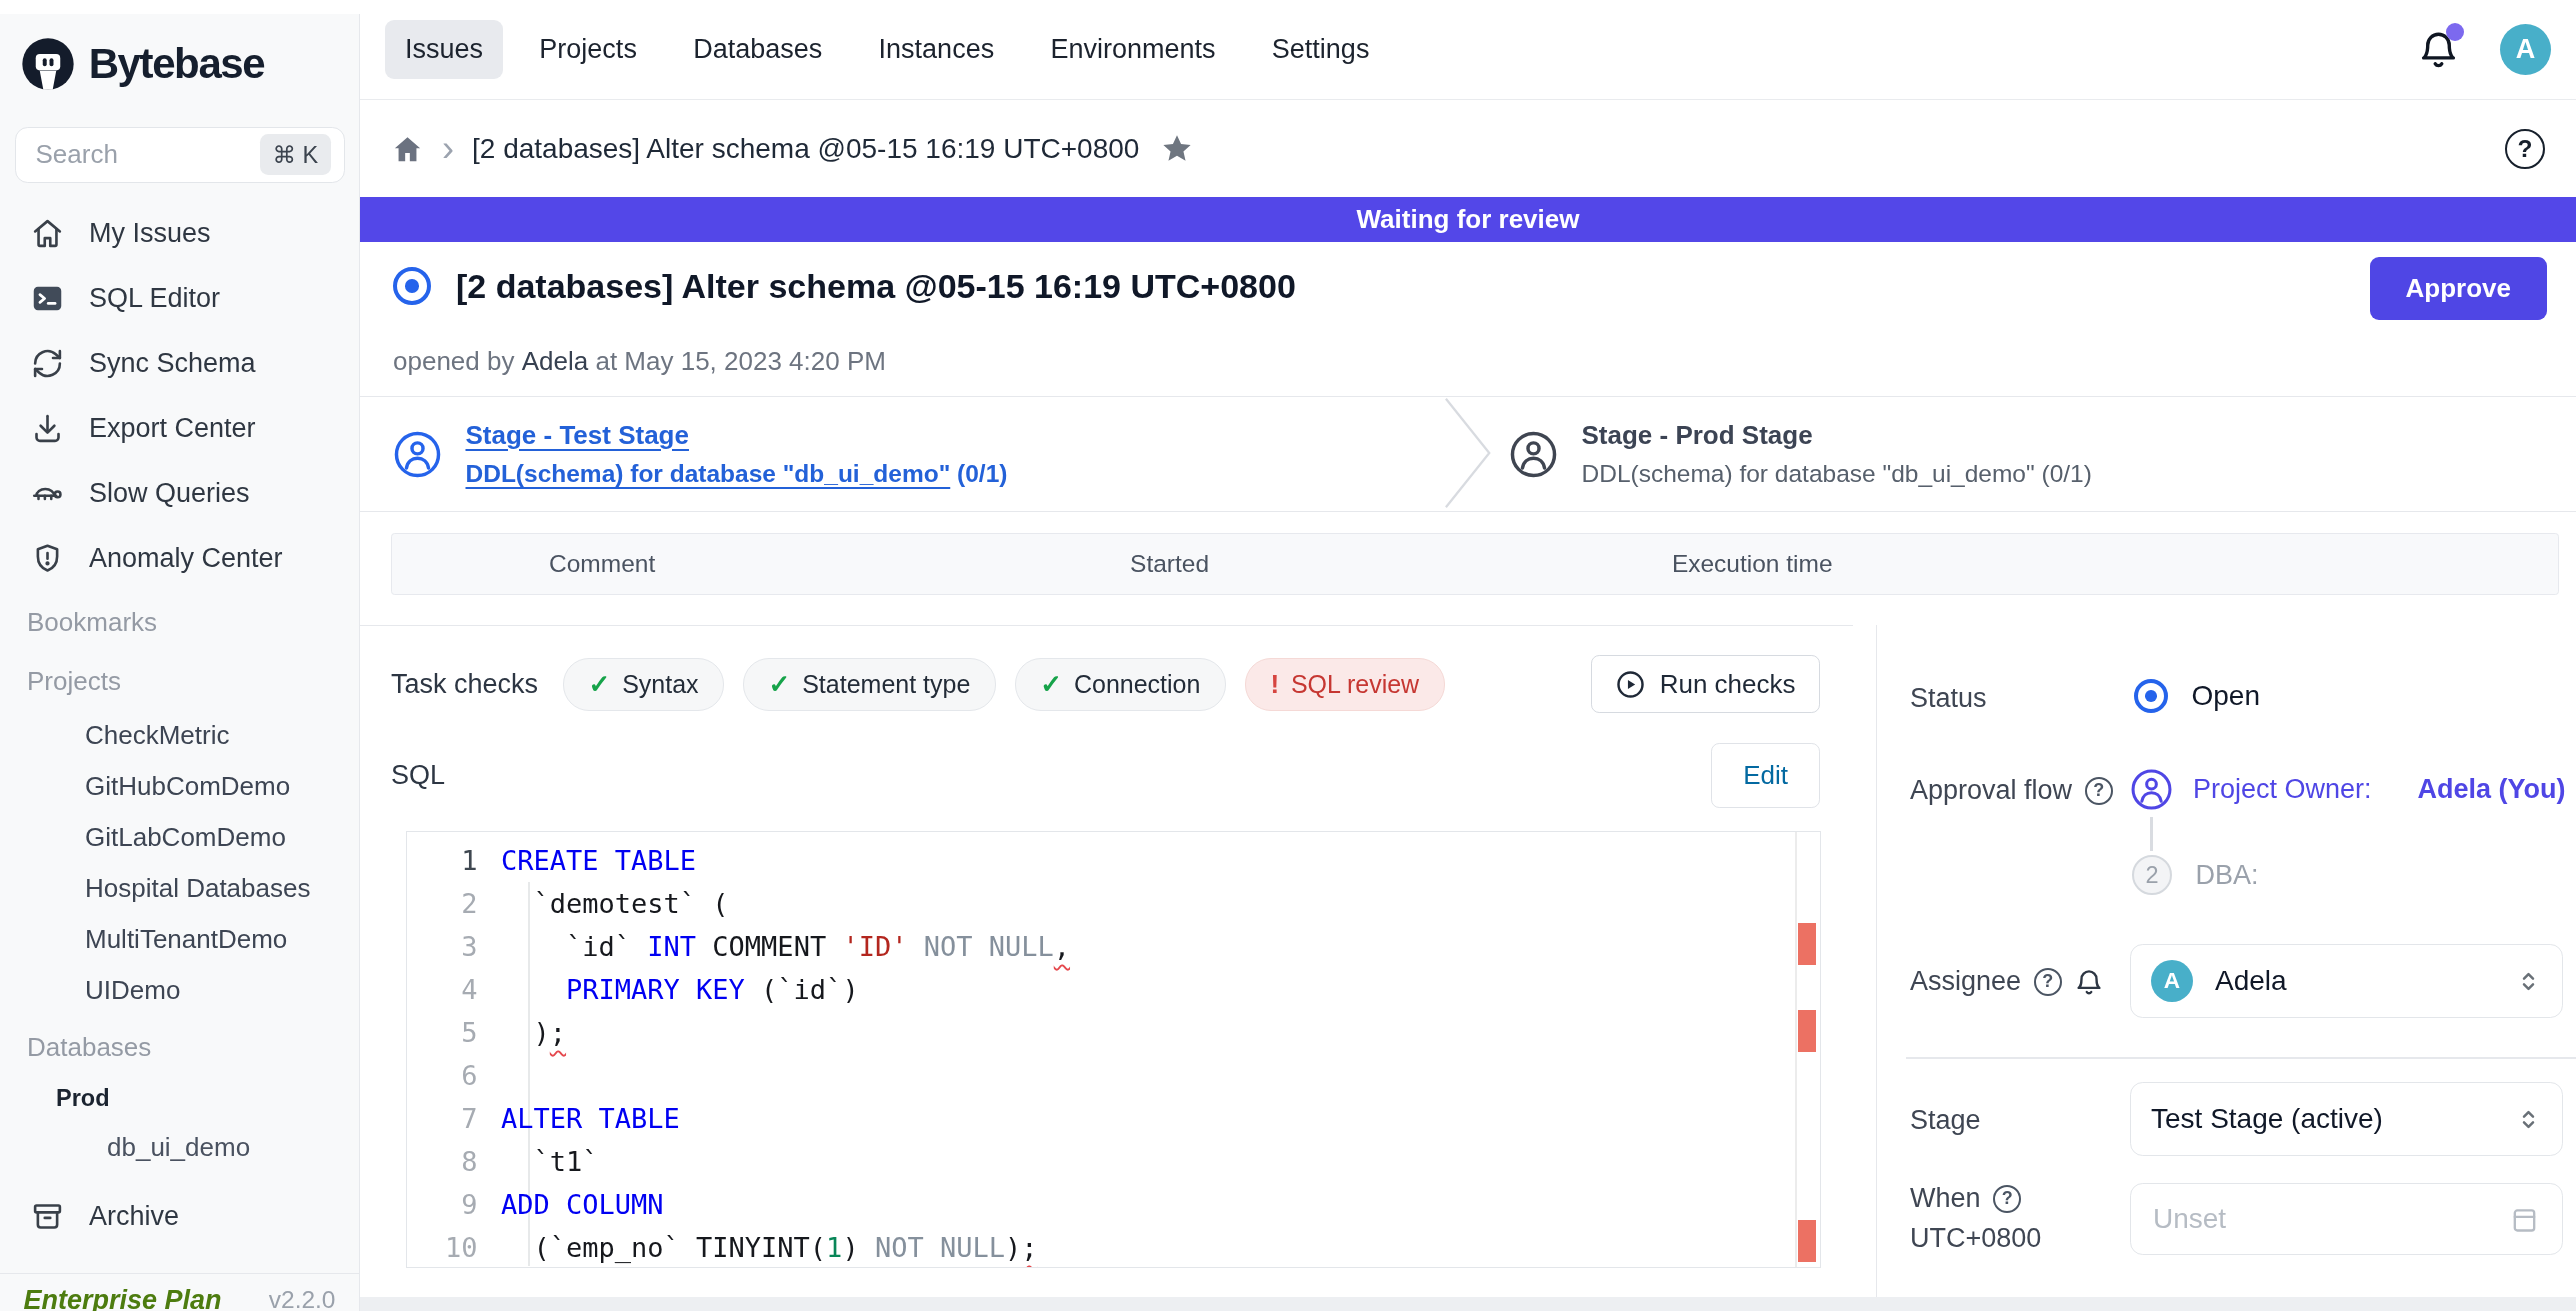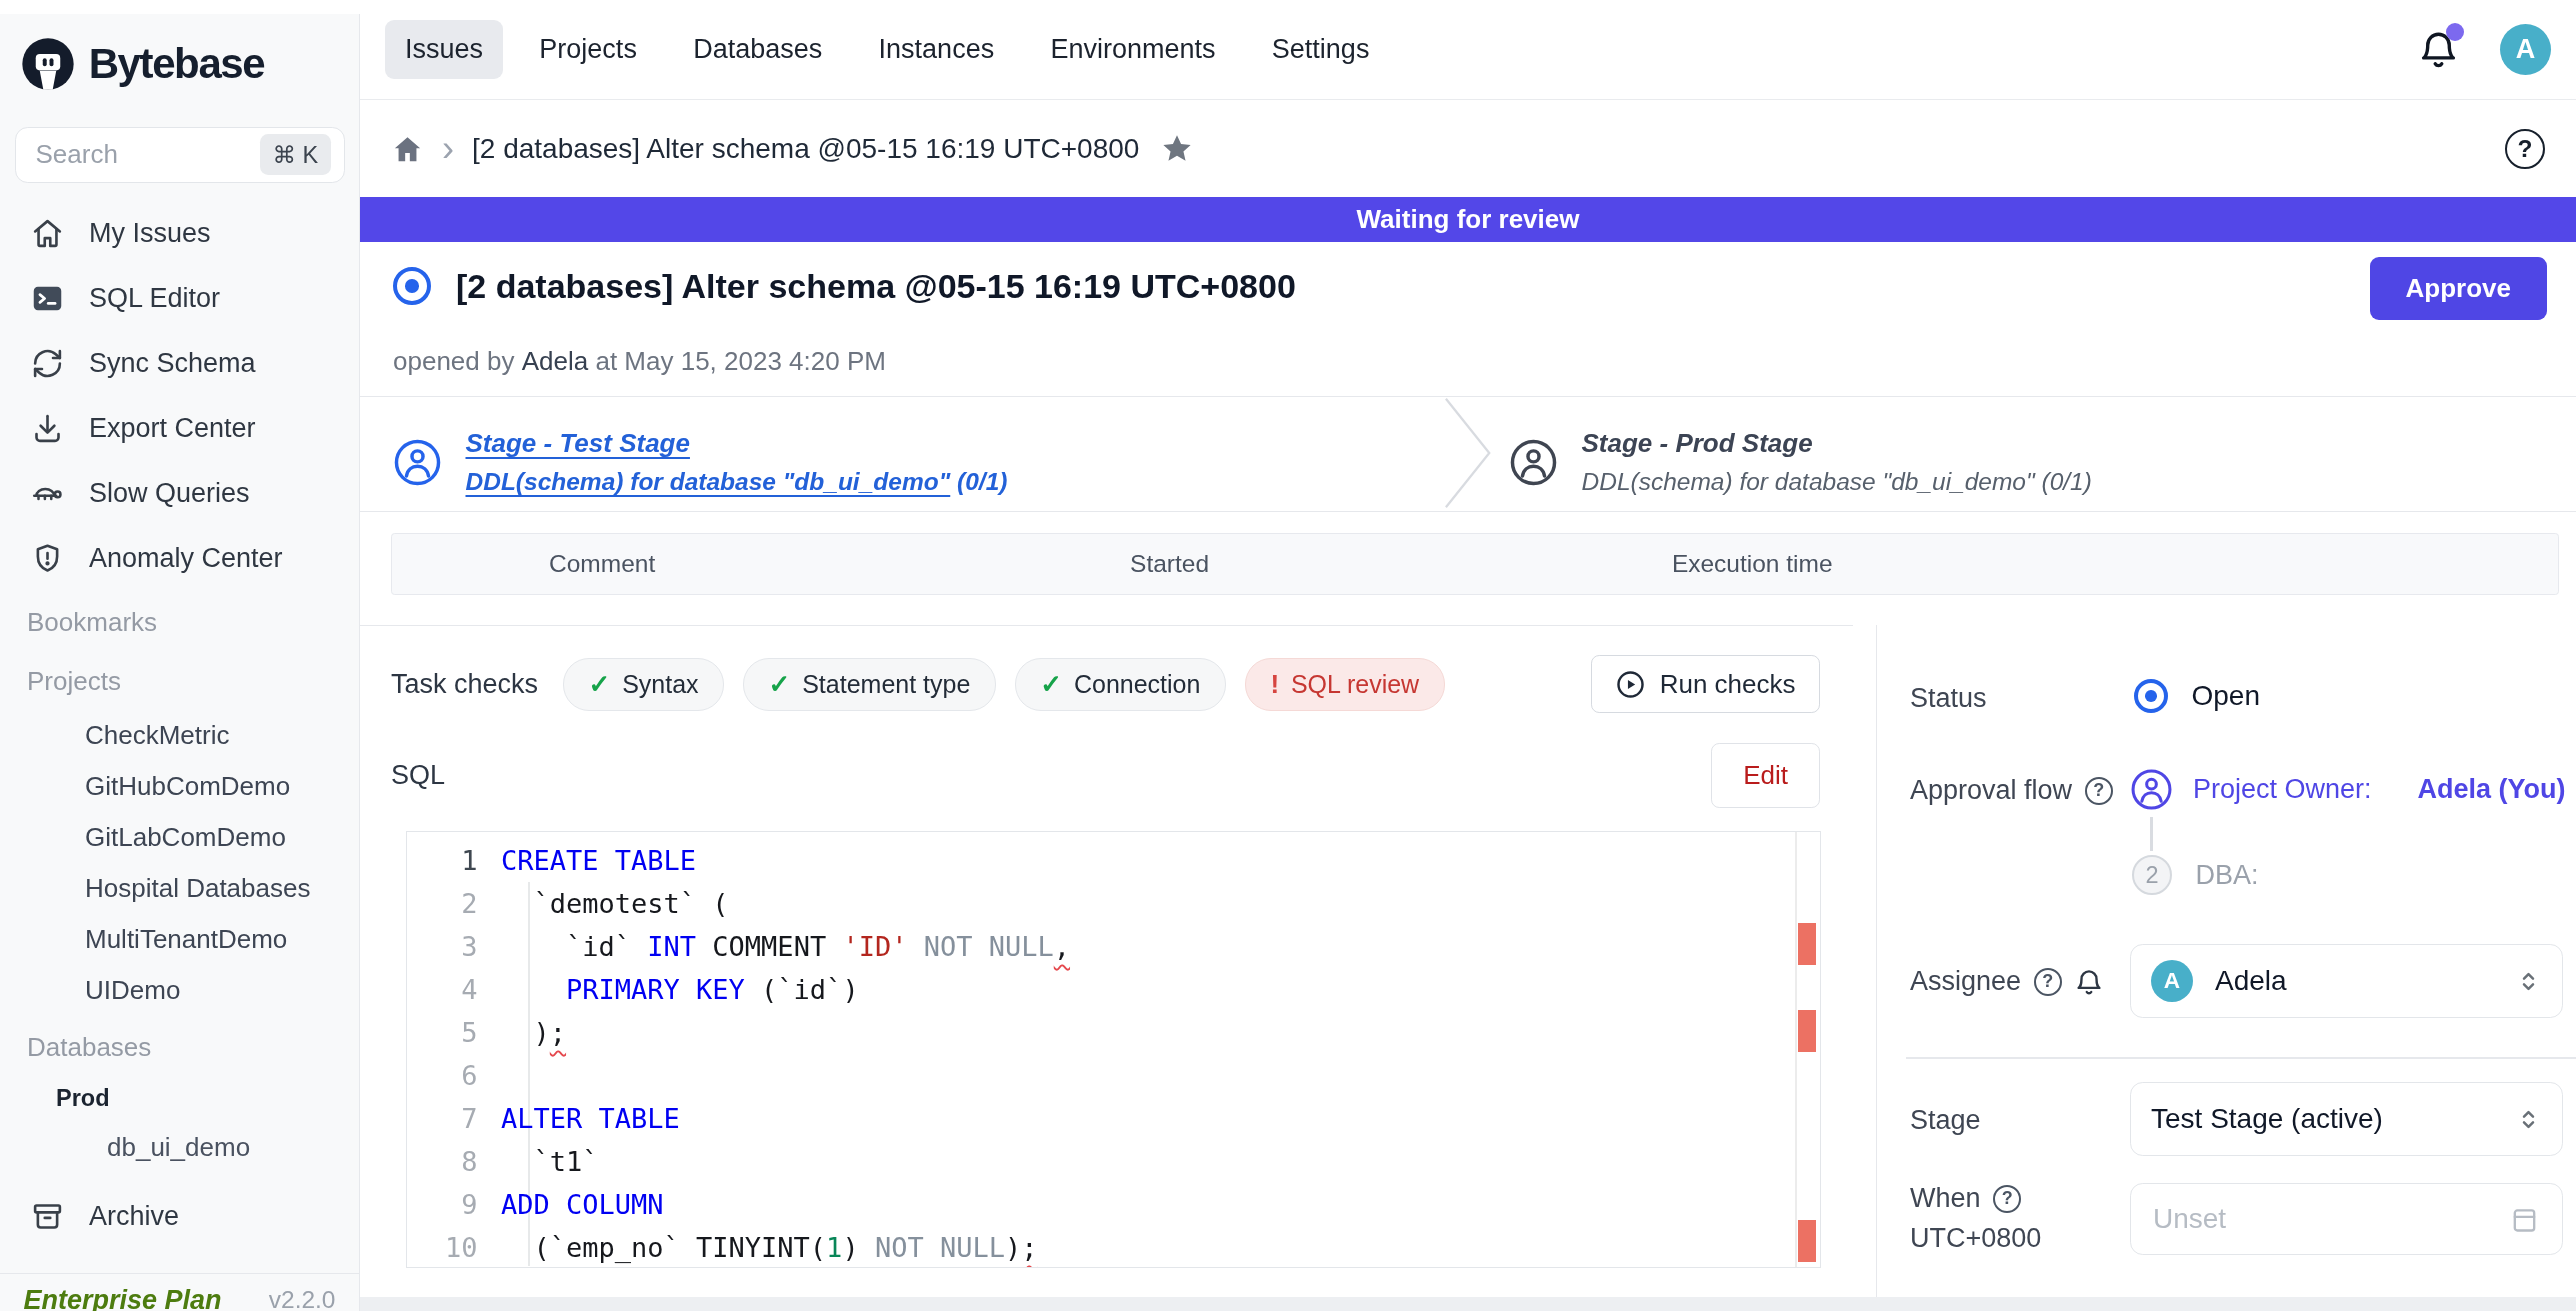--- a/index.html
+++ b/index.html
@@ -70,21 +70,21 @@
   .ring::after { content:""; position:absolute; inset:8.2px; background:#2563eb; border-radius:50%; }
   .issue-title { font-size:34px; font-weight:700; color:#101828; }
   .approve-btn { position:absolute; right:29px; top:13.6px; background:#4f46e5; color:#fff;
     font-size:26px; font-weight:600; padding:16.3px 36px; border-radius:9px; cursor:pointer; }
   .byline { position:absolute; left:33px; top:103px; font-size:26px; color:#6d7480; }
   .byline .author { color:#374151; font-weight:500; }
 
   
   .stage-strip { position:absolute; left:360px; top:396px; width:2216px; height:116px;
     border-top:1.8px solid #e6e8ec; border-bottom:1.8px solid #e6e8ec; background:#fff; }
-  .stage-cell { position:absolute; top:8px; height:100%; display:flex; align-items:center; gap:23.5px;font-style:italic; }
+  .stage-cell { position:absolute; top:0; height:100%; display:flex; align-items:center; gap:23.5px; }
   .stage-cell.s1 { left:33px; }
   .stage-cell.s2 { left:1149px; }
   .stage-ic { width:49px; height:49px; flex:none; }
   .stage-lines { display:flex; flex-direction:column; gap:9px; }
   .stage-title { font-size:26px; font-weight:700; }
   .stage-sub { font-size:24.5px; font-weight:600; }
   .s1 .stage-title, .s1 .stage-sub { color:#2361d8; }
   .s1 .stage-title, .s1 .stage-sub .u { text-decoration:underline; text-underline-offset:4.5px; cursor:pointer; }
   .s2 .stage-title { color:#3c4454; font-weight:600; }
   .s2 .stage-sub { color:#57606c; font-weight:400; }
@@ -116,21 +116,21 @@
   .run-btn { margin-left:auto; height:58px; display:inline-flex; align-items:center; gap:13.6px;
     padding:0 23.5px; border:1.8px solid #d6dae0; border-radius:8.2px; background:#fff;
     font-size:26px; color:#1f2937; cursor:pointer; }
   .run-btn .ic { width:31px; color:#1f2937; }
 
   
   .sql-row { position:absolute; left:31px; right:33px; top:116px; height:67px;
     display:flex; align-items:center; }
   .sql-label { font-size:27px; color:#2d3643; }
   .edit-btn { margin-left:auto; height:65px; display:flex; align-items:center; padding:0 31px;
-    border:1.8px solid #e0e3e8; border-radius:8.2px; background:#fff; font-size:26px; color:#b91c1c; cursor:pointer; }
+    border:1.8px solid #e0e3e8; border-radius:8.2px; background:#fff; font-size:26px; color:#0369a1; cursor:pointer; }
   .editor { position:absolute; left:46px; top:205px; width:1415px; height:437px;
     border:1.8px solid #e3e6ea; background:#fff; overflow:hidden; cursor:text;
     font-family:"DejaVu Sans Mono", monospace; }
   .gutter { position:absolute; left:0; top:7.2px; width:94px; }
   .ln { height:43px; line-height:43px; text-align:right; padding-right:23.5px;
     font-size:27px; color:#a6abb2; }
   .ln.act { color:#3f4750; }
   .code { position:absolute; left:94px; top:7.2px; right:36px; }
   .cl { height:43px; line-height:43px; white-space:pre; font-size:27px; color:#16181d; }
   .tk-kw { color:#0000f2; }

